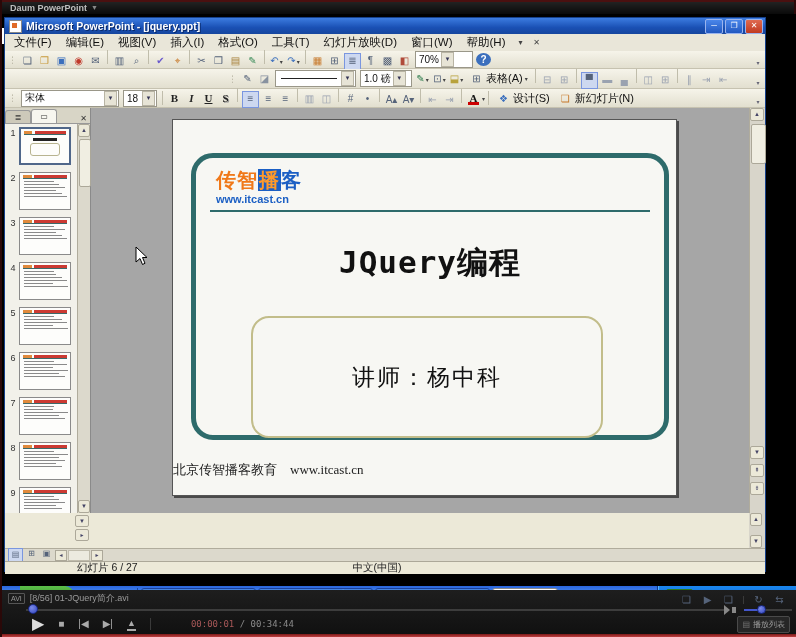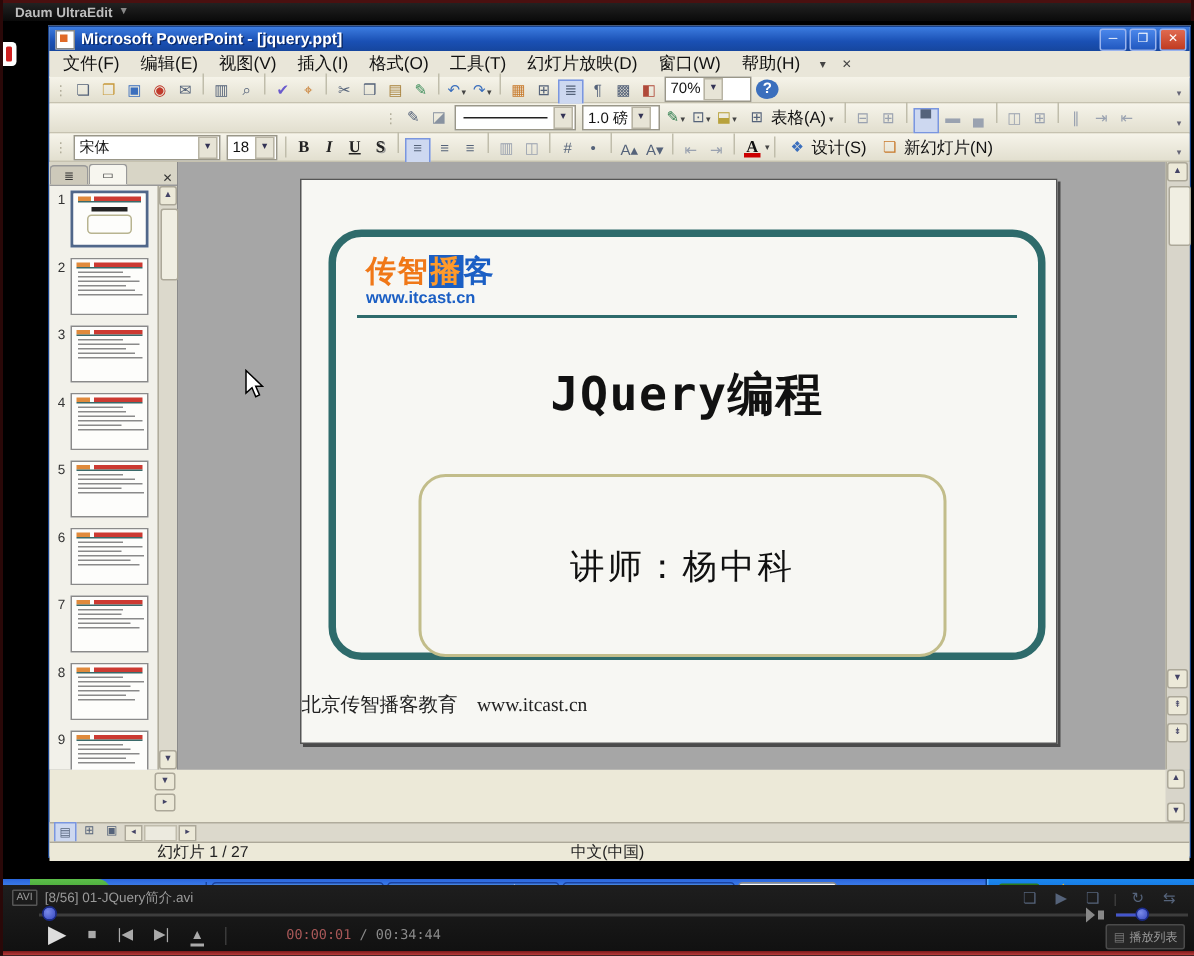--- a/index.html
+++ b/index.html
@@ -8,21 +8,21 @@
   #root{position:absolute;inset:0;background:#000;border-left:2px solid #2a0808;border-right:2px solid #2a0808;box-sizing:border-box;}
   
   .pp-titlebar{position:absolute;left:0;top:0;width:100%;height:14px;
     background:linear-gradient(#222,#0a0a0a);border-top:2px solid #4a1010;box-sizing:border-box;
     color:#bdbdbd;font-size:9px;font-weight:bold;line-height:12px;padding-left:8px;display:flex;gap:4px;align-items:center;}
   .pp-caret{font-size:7px;color:#888;}
   #video{position:absolute;left:0;top:14px;width:796px;height:576px;background:#000;}
   .rec-icon{position:absolute;left:0;top:14px;width:9px;height:16px;background:#fff;border-radius:0 3px 3px 0;}
   .rec-icon i{position:absolute;left:2px;top:3px;width:4px;height:10px;background:#d02020;border-radius:1px;}
   
-  #pptwin{position:absolute;left:30px;top:3px;width:762px;height:555px;background:#ece9d8;
+  #pptwin{position:absolute;left:2px;top:3px;width:762px;height:555px;background:#ece9d8;
     border:1px solid #16418c;box-sizing:border-box;font-size:11px;color:#111;}
   .ppt-titlebar{position:absolute;left:0;top:0;right:0;height:16px;
     background:linear-gradient(#3c7ce0,#1a50b4 60%,#16469e);display:flex;align-items:center;padding:0 2px 0 4px;}
   .ppt-icon{width:11px;height:11px;background:#fff;border:1px solid #888;display:inline-block;position:relative;margin-right:4px;}
   .ppt-icon i{position:absolute;left:2px;top:2px;width:5px;height:5px;background:#e06a28;}
   .ppt-title{color:#fff;font-weight:bold;font-size:10.5px;flex:1;white-space:nowrap;text-shadow:1px 1px #0a2a6a;}
   .winbtn{width:16px;height:13px;margin-left:2px;border:1px solid #9ab4ee;border-radius:2px;
     background:linear-gradient(#4a86ea,#2158c0);color:#fff;font-size:8px;line-height:11px;text-align:center;}
   .winbtn.close{background:linear-gradient(#e06a50,#c03a20);}
   .menubar{position:absolute;left:0;top:16px;right:0;height:17px;background:#e9e6d9;border-bottom:1px solid #d0ccb8;
@@ -176,21 +176,21 @@
     background:#262626;border:1px solid #4a4a4a;border-radius:2px;color:#9a9a9a;font-size:8px;padding:0 4px;}
   .plbtn .ic{font-size:8px;color:#777;}
   .redline{position:absolute;left:0;bottom:0;width:796px;height:3px;background:linear-gradient(#7a1a1a,#c04040);}
 </style>
 </head>
 <body>
 
 <div id="root">
 
   <div class="pp-titlebar">
-    <span>Daum UltraEdit</span>
+    <span>Daum PowerPoint</span>
     <span class="pp-caret">▼</span>
   </div>
 
   <div id="video">
 
     <div class="rec-icon">
         <i></i>
       </div>
 
     <div id="pptwin">
@@ -464,21 +464,21 @@
             <span class="ticon pressed">▤</span>
             <span class="ticon">⊞</span>
             <span class="ticon">▣</span>
           </span>
         <span class="hs-btn">◂</span>
         <span class="hs-track"></span>
         <span class="hs-btn">▸</span>
       </div>
 
       <div class="statusbar">
-        <span class="st1">幻灯片 1 / 27</span>
+        <span class="st1">幻灯片 6 / 27</span>
         <span class="st3">中文(中国)</span>
       </div>
     </div>
 
     <div class="taskbar">
       <div class="startbtn">
         <span class="winflag">
           <i style="background:#e74c3c"></i>
             <i style="background:#7ac22c"></i>
             <i style="background:#28a0d8"></i>

